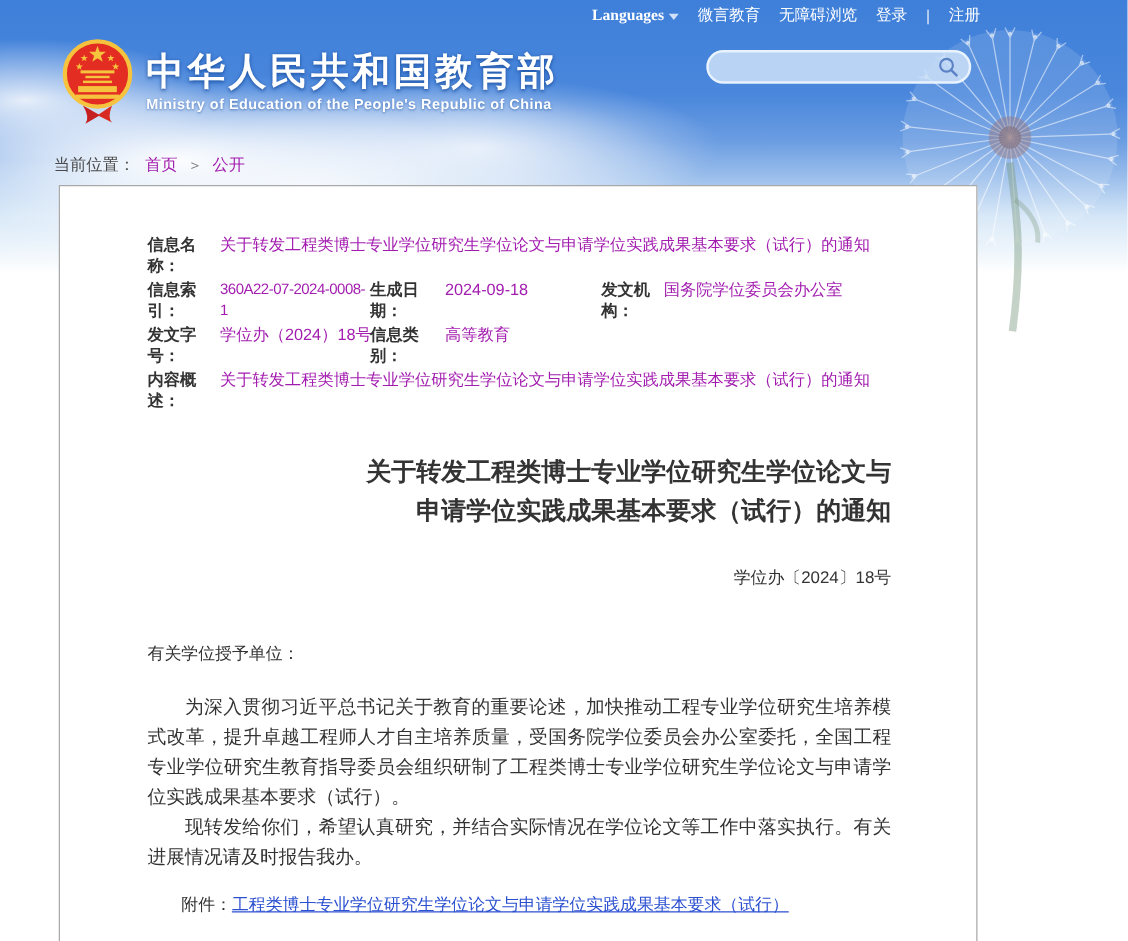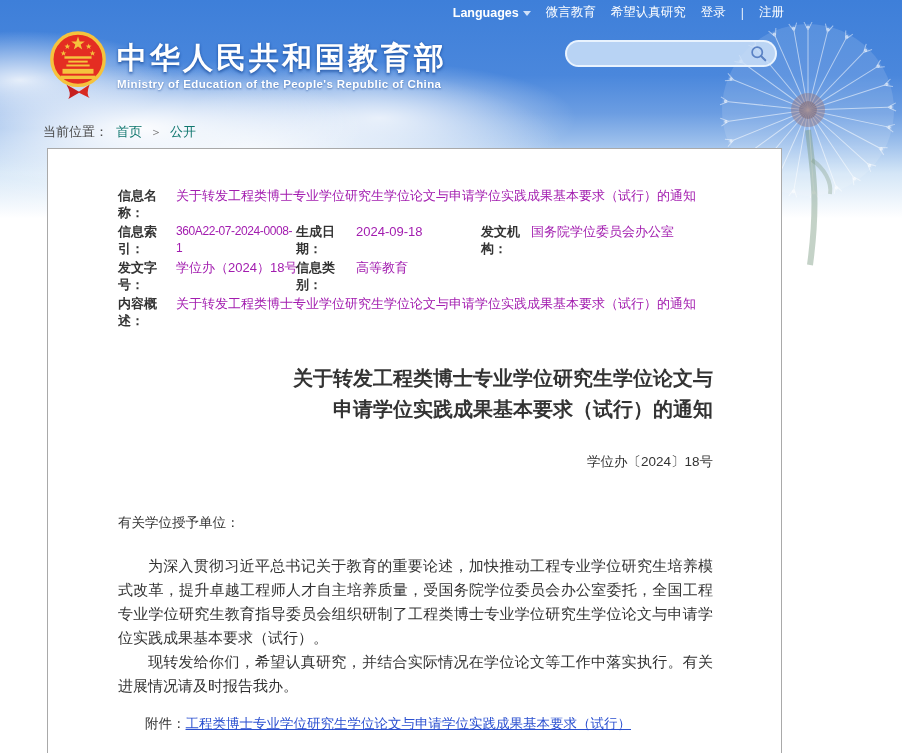--- a/index.html
+++ b/index.html
@@ -15,21 +15,21 @@
       radial-gradient(ellipse 420px 120px at 250px 150px, rgba(255,255,255,.8), rgba(255,255,255,0) 75%),
       linear-gradient(180deg, #3e7fd9 0%, #4a87dc 10%, #6b9de2 15%, #9dc0ec 19%, #d4e6f7 23%, #ffffff 29%, #ffffff 100%);
   }
 
   
   .topnav {
     position:absolute; top:4px; right:118px;
     display:flex; align-items:center; gap:15px;
     color:#fff; font-size:12.5px;
   }
-  .topnav .item { cursor:pointer; display:flex; align-items:center; gap:4px; }
+  .topnav .item { cursor:pointer; display:flex; align-items:center; gap:4px;font-family:Liberation Serif, serif; }
   .chev { width:0; height:0; border-left:4px solid transparent; border-right:4px solid transparent;
           border-top:5px solid #cfe0f8; display:inline-block; margin-top:2px; }
   .topnav .lang { font-weight:bold; }
   .topnav .sep { opacity:.85; }
 
   
   .header { position:absolute; left:47px; top:30px; display:flex; align-items:center; }
   .emblem { width:62px; height:70px; flex:0 0 62px; }
   .head-text { margin-left:8px; }
   .site-title {
@@ -53,21 +53,21 @@
     flex:1; border:none; outline:none; background:transparent;
     font-size:12px; color:#335; height:20px;
   }
   .search .mag { width:17px; height:17px; cursor:pointer; flex:0 0 17px; }
 
   
   .dandelion { position:absolute; left:700px; top:-10px; pointer-events:none; }
 
   
   .crumb { position:absolute; left:43px; top:123px; font-size:13px; color:#4a4a4a; display:flex; gap:8px; align-items:center;}
-  .crumb a { color:#0f766e; text-decoration:none; cursor:pointer;font-family:Liberation Mono, monospace; }
+  .crumb a { color:#a21caf; text-decoration:none; cursor:pointer;font-family:Liberation Mono, monospace; }
   .crumb .csep { color:#777; font-size:12px; }
 
   
   .panel {
     position:absolute; left:47px; top:148px; width:735px; height:620px;
     background:#fff; border:1px solid #a9a9a9;
   }
   .inner { padding:38px 68px 0 70px; }
 
   
@@ -134,21 +134,21 @@
   <path d="M108,140 C114,185 118,215 110,275" stroke="rgba(125,155,130,0.45)" stroke-width="6" fill="none"></path>
   <path d="M112,170 C124,178 132,192 130,204" stroke="rgba(125,155,130,0.35)" stroke-width="4" fill="none"></path>
 </svg>
 
 <div class="topnav">
   <span class="item lang">
     <span>Languages</span>
     <span class="chev"></span>
   </span>
   <span class="item">微言教育</span>
-  <span class="item">希望认真研究</span>
+  <span class="item">无障碍浏览</span>
   <span class="item">登录</span>
   <span class="sep">|</span>
   <span class="item">注册</span>
 </div>
 
 <div class="header">
   <svg class="emblem" viewBox="0 0 64 72">
     <defs>
       <path id="star" d="M0,-7 L1.65,-2.27 L6.66,-2.16 L2.66,0.87 L4.11,5.66 L0,2.8 L-4.11,5.66 L-2.66,0.87 L-6.66,-2.16 L-1.65,-2.27 Z"></path>
     </defs>

